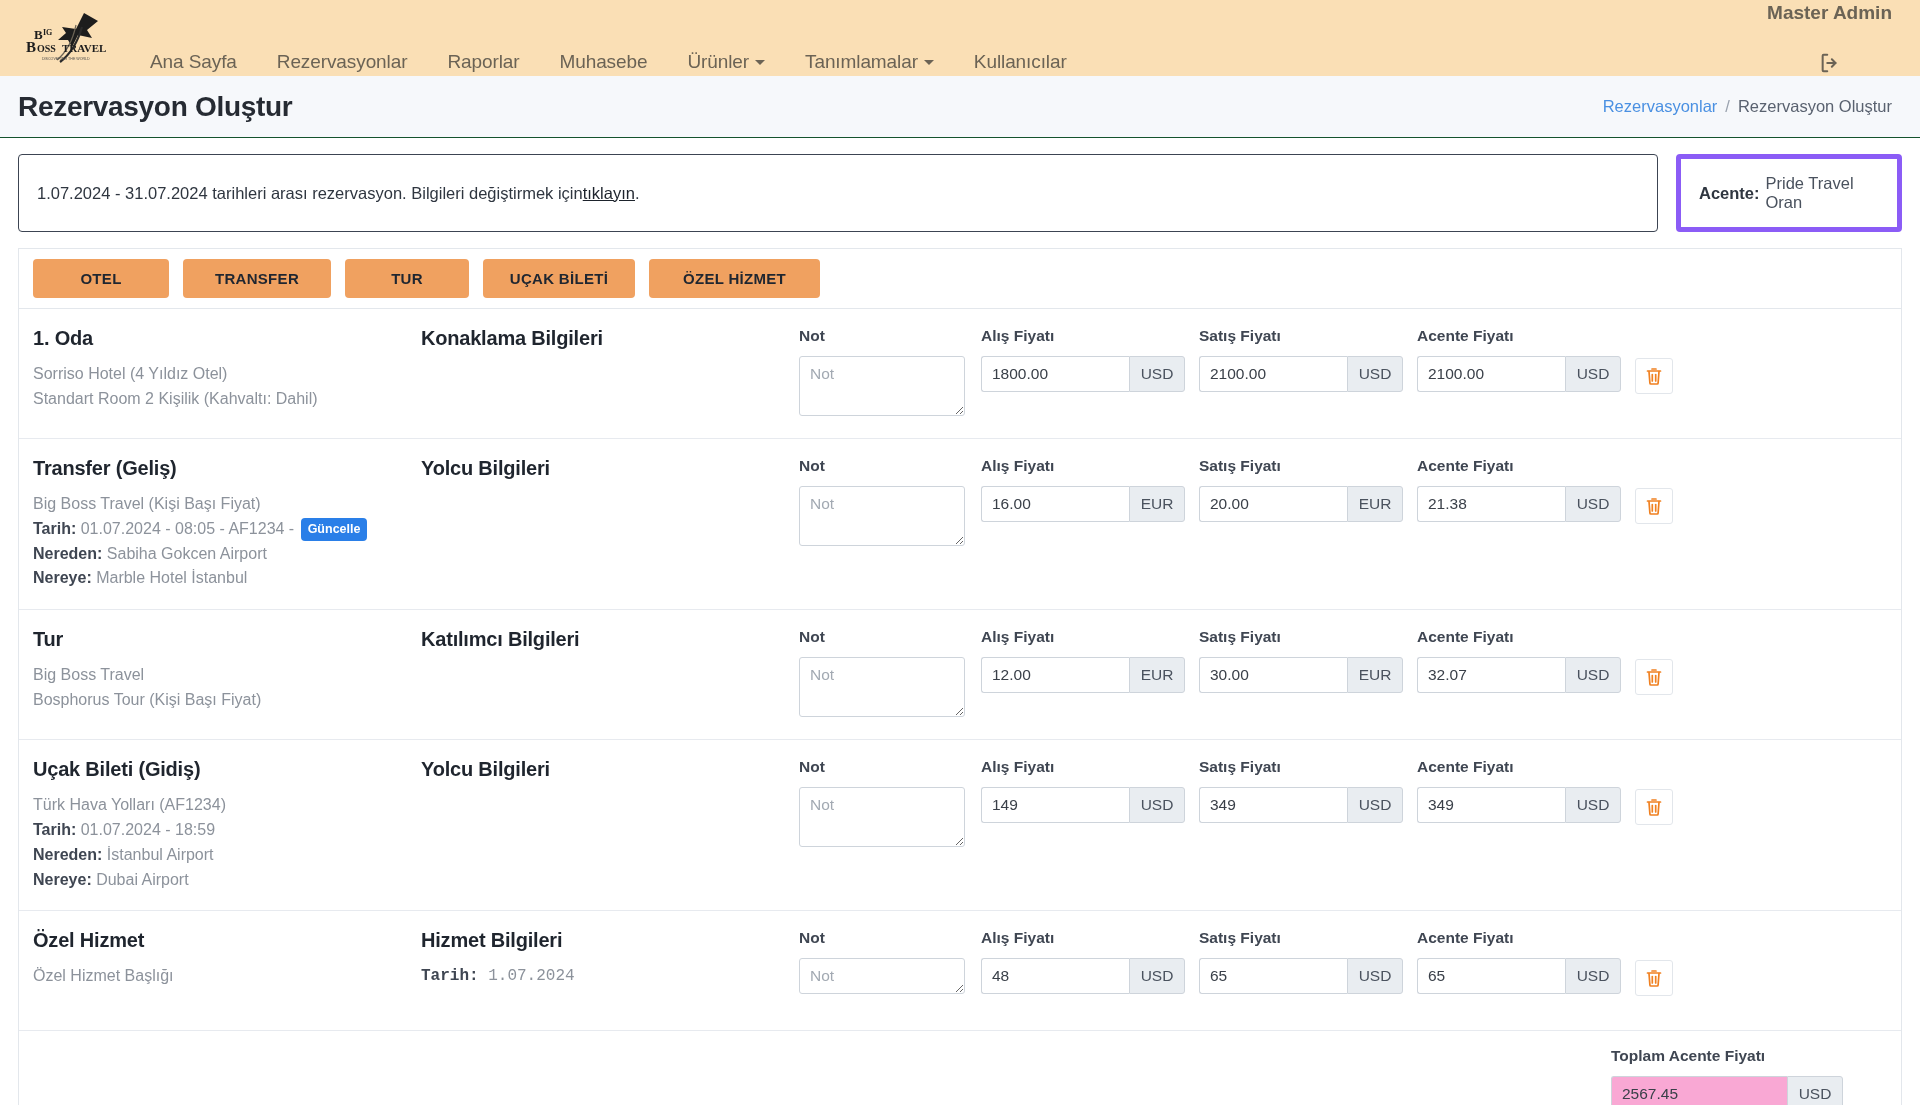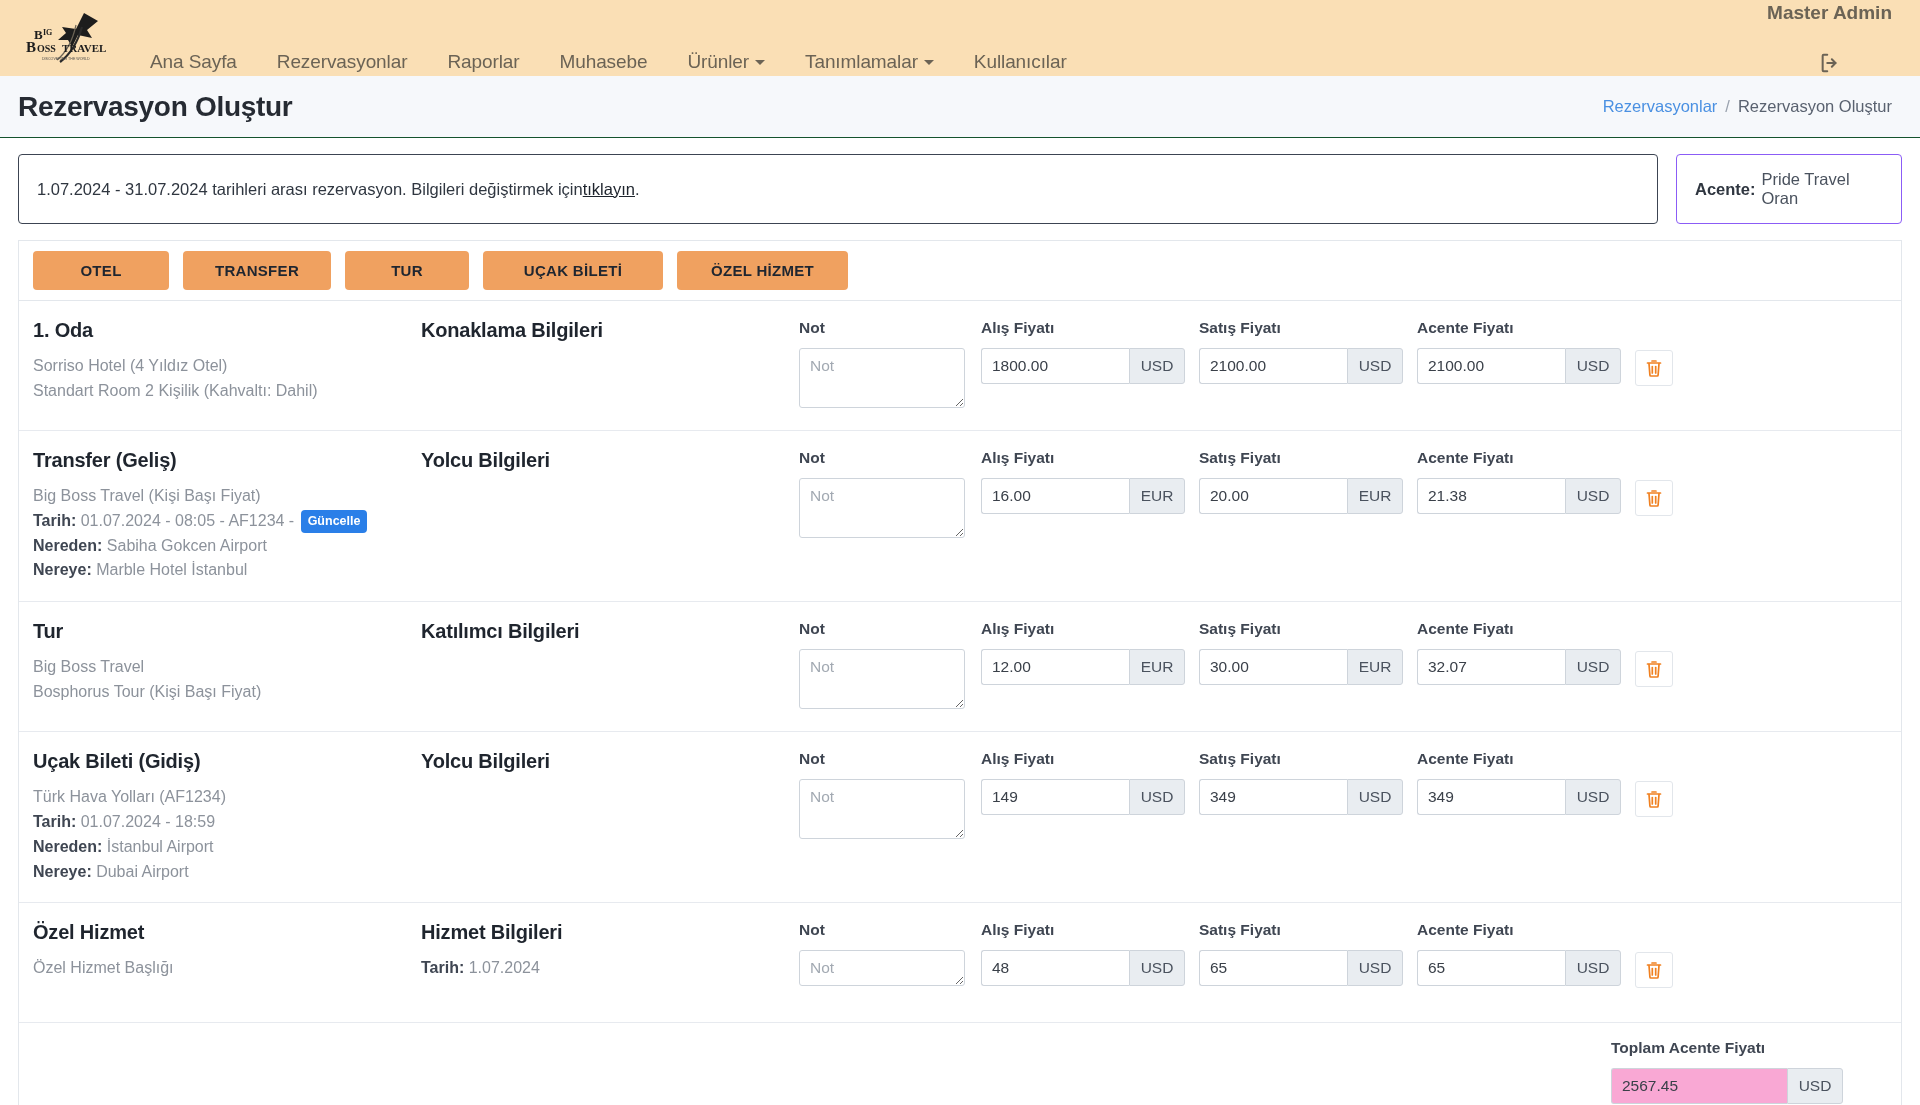--- a/index.html
+++ b/index.html
@@ -108,21 +108,21 @@
     padding: 15px 18px;
     font-size: 16.5px;
     color: #2f3640;
     display: flex;
     align-items: center;
     min-height: 52px;
   }
   .info-box b { font-weight: normal; text-decoration: underline; color: #1d232c; }
   .agency-box {
     width: 226px;
-    border: 1px solid #8b5cf6;
+    border: 5px solid #8b5cf6;
     border-radius: 4px;
     padding: 15px 18px;
     font-size: 16.5px;
     color: #4a525e;
     display: flex;
     align-items: center;
     justify-content: center;
     gap: 6px;
   }
   .agency-box .lbl { font-weight: bold; color: #2f3640; }
@@ -144,21 +144,21 @@
     font-size: 15px;
     font-weight: bold;
     letter-spacing: 0.3px;
     padding: 11px 0;
     cursor: pointer;
     font-family: "Liberation Sans", sans-serif;
   }
   .tab-btn.w1 { width: 136px; }
   .tab-btn.w2 { width: 148px; }
   .tab-btn.w3 { width: 124px; }
-  .tab-btn.w4 { width: 180px; }
+  .tab-btn.w4 { width: 152px; }
   .tab-btn.w5 { width: 171px; }
 
   
   .items-panel {
     border: 1px solid #e3e7ec;
     border-top: 1px solid #e3e7ec;
     background: #fff;
   }
   .item-row {
     display: flex;
@@ -199,21 +199,21 @@
     margin-left: 2px;
     cursor: pointer;
   }
   .mid-title {
     font-size: 20px;
     font-weight: bold;
     color: #1f252e;
     margin-bottom: 12px;
     letter-spacing: -0.2px;
   }
-  .mid-line { font-size: 16px; color: #8c929b; line-height: 1.55; }
+  .mid-line { font-size: 16px; color: #8c929b; line-height: 1.55; font-family: Liberation Mono, monospace; }
   .mid-line .k { color: #3f4652; font-weight: bold; }
 
   .field-label {
     font-size: 15.5px;
     font-weight: bold;
     color: #3f4652;
     margin-bottom: 11px;
     display: block;
   }
   textarea.note-input {

